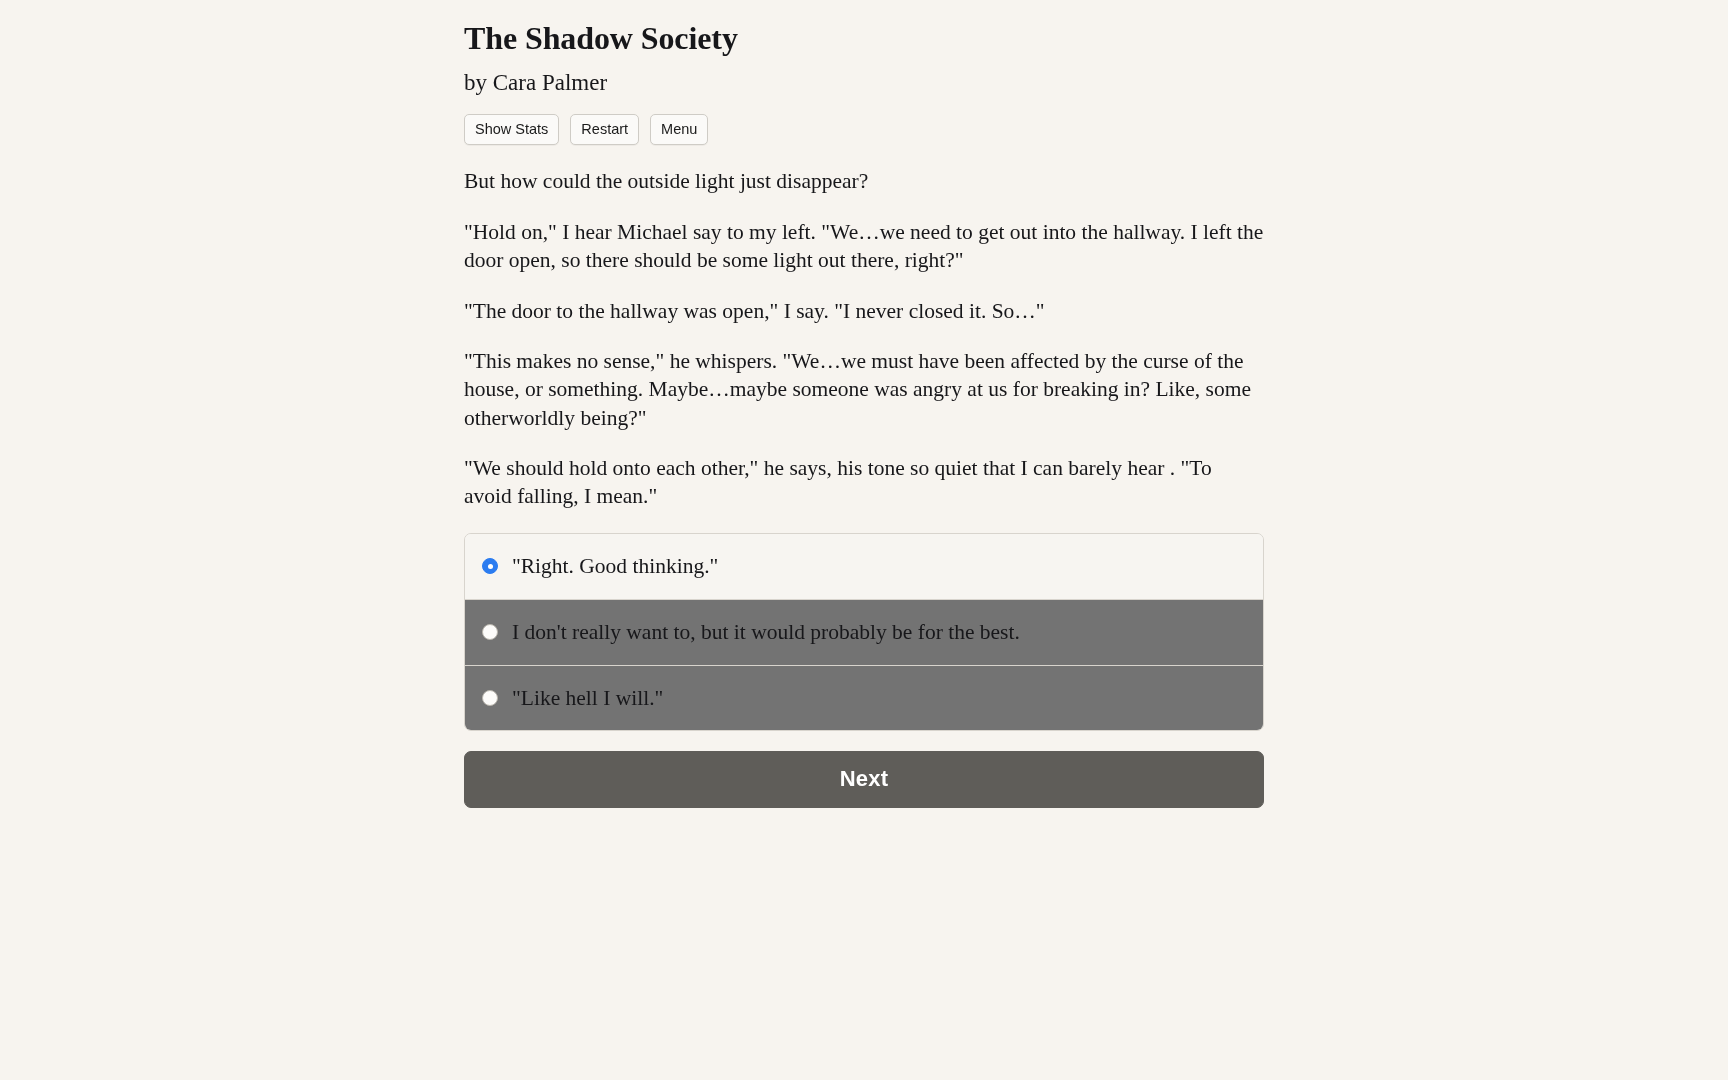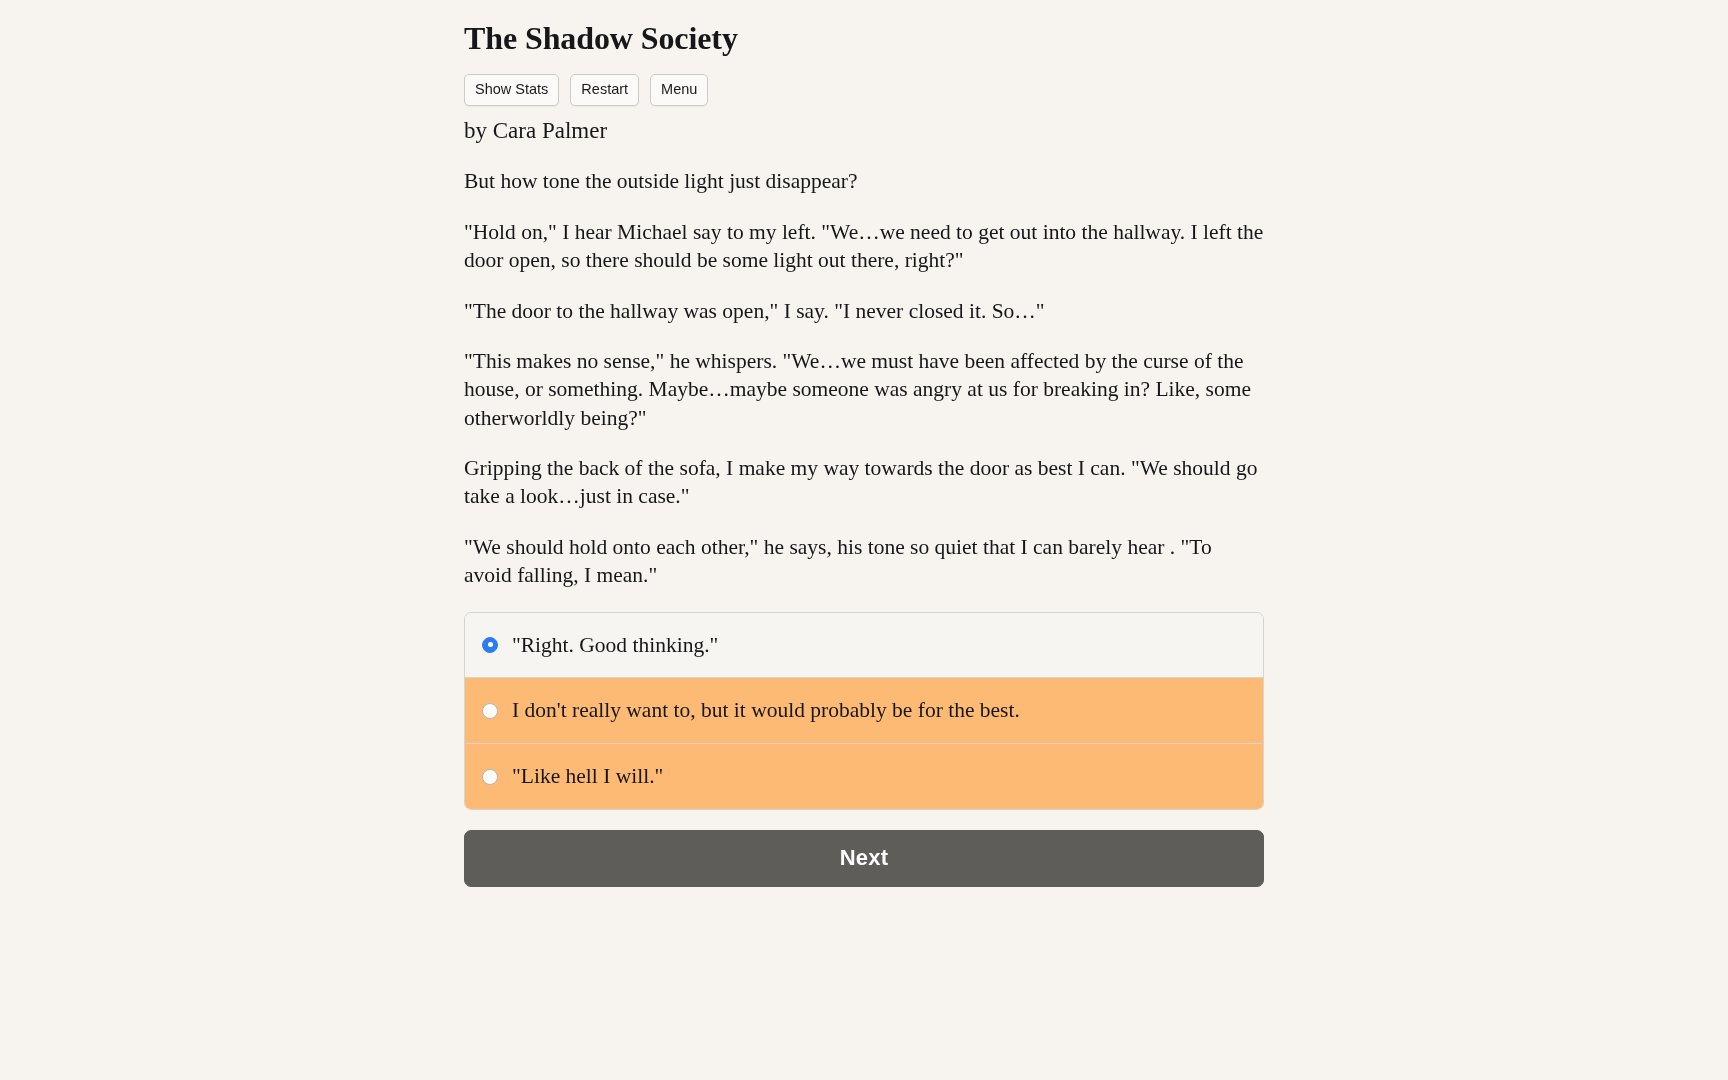--- a/index.html
+++ b/index.html
@@ -79,21 +79,21 @@
     background: #f9f7f3;
     overflow: hidden;
   }
   .choice-row {
     display: flex;
     align-items: center;
     gap: 14px;
     padding: 19px 18px 19px 17px;
     border-bottom: 1px solid #d8d4cd;
     cursor: pointer;
-    background: #fdba74;
+    background: #737373;
   }
   .choice-row:last-child { border-bottom: none; }
   .choice-row.selected { background: #f7f5f1; }
   .radio-mark {
     flex: 0 0 auto;
     width: 16px;
     height: 16px;
     border-radius: 50%;
     border: 1px solid #b9b5ad;
     background: #fdfcfa;
@@ -139,34 +139,33 @@
   }
 </style>
 </head>
 <body>
 
 <div id="game-wrapper">
   <div id="game-column">
 
     <h1 id="story-title">The Shadow Society</h1>
 
+    <div id="story-byline">by Cara Palmer</div>
+
     <div id="toolbar">
       <button class="tool-button">Show Stats</button>
       <button class="tool-button">Restart</button>
       <button class="tool-button">Menu</button>
     </div>
 
-    <div id="story-byline">by Cara Palmer</div>
-
     <div id="story-text">
-        <p class="story-paragraph">But how tone the outside light just disappear?</p>
+        <p class="story-paragraph">But how could the outside light just disappear?</p>
         <p class="story-paragraph">"Hold on," I hear Michael say to my left. "We…we need to get out into the hallway. I left the door open, so there should be some light out there, right?"</p>
         <p class="story-paragraph">"The door to the hallway was open," I say. "I never closed it. So…"</p>
         <p class="story-paragraph">"This makes no sense," he whispers. "We…we must have been affected by the curse of the house, or something. Maybe…maybe someone was angry at us for breaking in? Like, some otherworldly being?"</p>
-        <p class="story-paragraph">Gripping the back of the sofa, I make my way towards the door as best I can. "We should go take a look…just in case."</p>
         <p class="story-paragraph">"We should hold onto each other," he says, his tone so quiet that I can barely hear . "To avoid falling, I mean."</p>
       </div>
 
     <div id="choice-form">
         <div class="choice-row selected">
           <span class="radio-mark"></span>
           <span class="choice-label">"Right. Good thinking."</span>
         </div>
         <div class="choice-row">
           <span class="radio-mark"></span>

